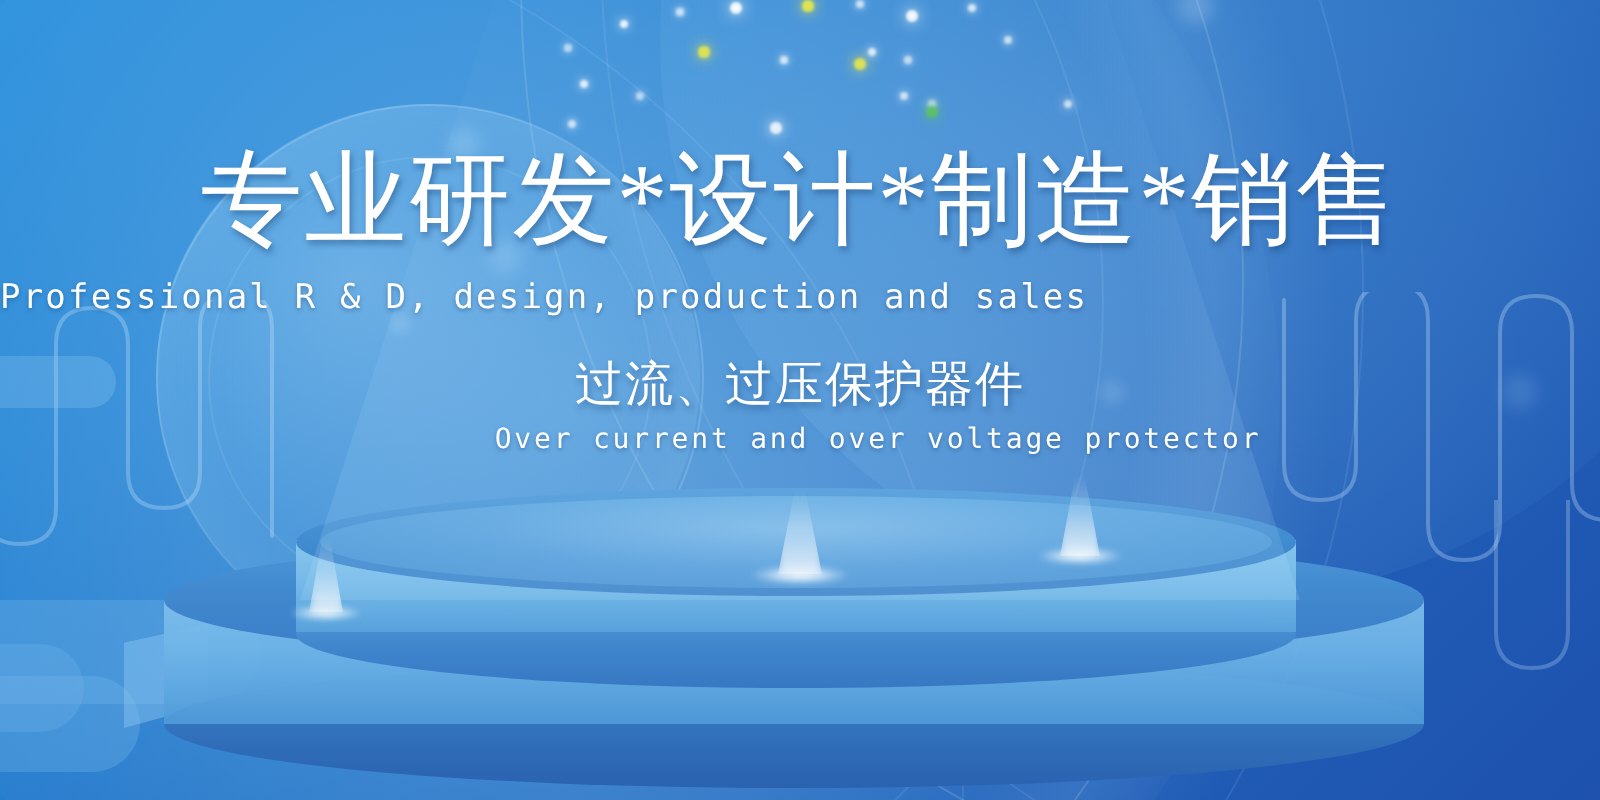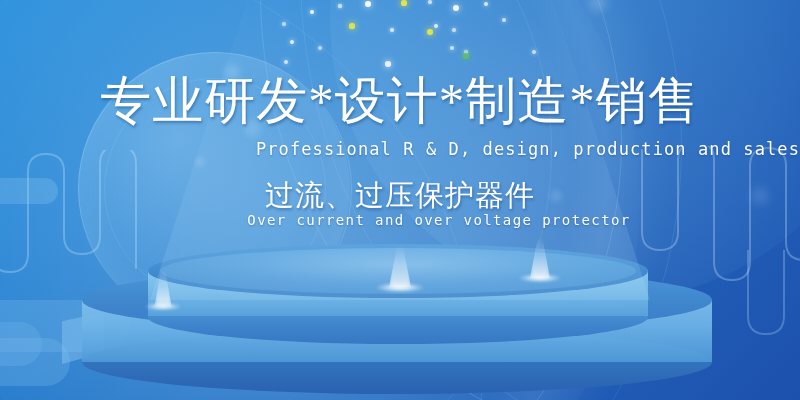--- a/index.html
+++ b/index.html
@@ -275,37 +275,37 @@
     color: #ffffff;
     letter-spacing: 1px;
     white-space: nowrap;
     text-shadow: 1px 2px 3px rgba(20,60,110,0.45);
   }
   .headline-en {
     position: absolute;
     left: 0;
     top: 138px;
     width: 800px;
-    text-align: right;
+    text-align: left;
     font-family: "DejaVu Sans Mono", "Liberation Mono", monospace;
     font-size: 17px;
     line-height: 22px;
     color: #ffffff;
     letter-spacing: 1.1px;
     white-space: nowrap;
     text-shadow: 0 1px 2px rgba(20,60,110,0.40);
   }
   .subline-cn {
     position: absolute;
     left: 0;
     top: 177px;
     width: 800px;
     text-align: center;
-    font-family: Liberation Serif, serif;
-    font-size: 29px;
+    font-family: Liberation Mono, monospace;
+    font-size: 24px;
     line-height: 36px;
     color: #ffffff;
     letter-spacing: 1px;
     white-space: nowrap;
     text-shadow: 1px 2px 3px rgba(20,60,110,0.45);
   }
   .subline-en {
     position: absolute;
     left: 0;
     top: 210px;

